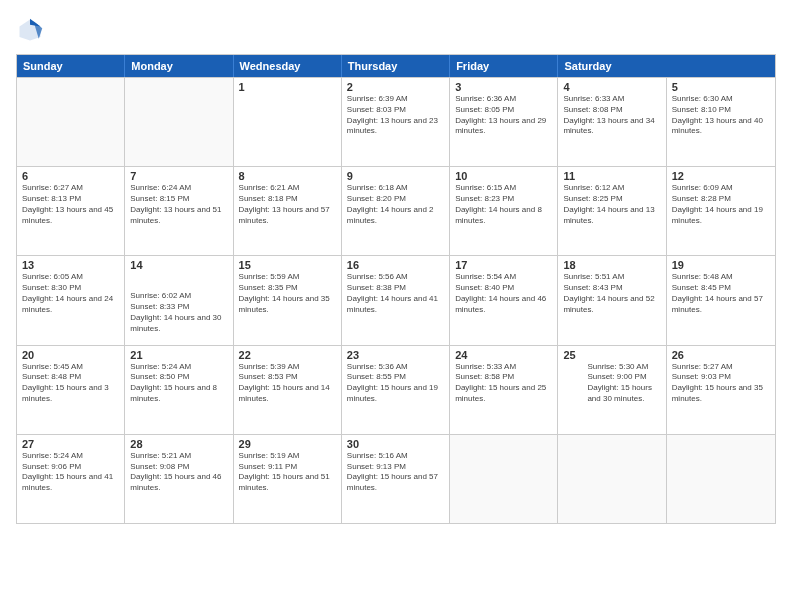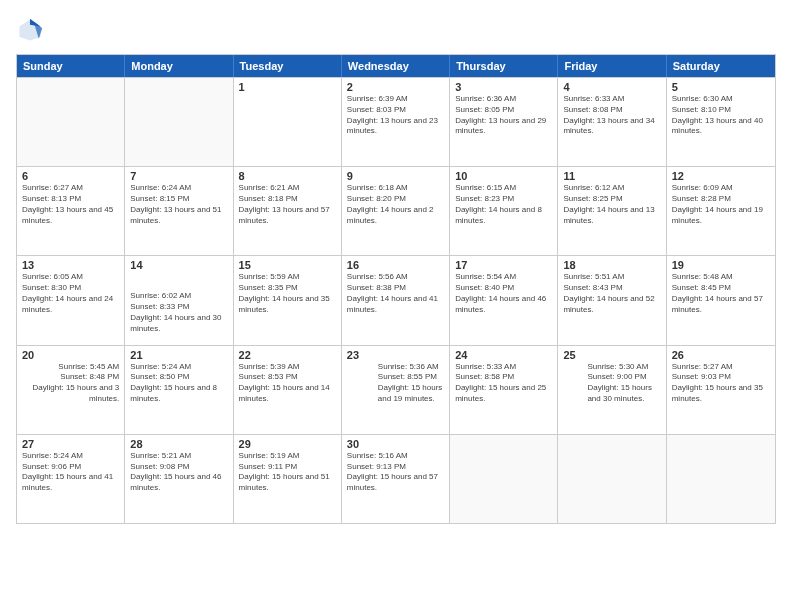--- a/index.html
+++ b/index.html
@@ -135,21 +135,20 @@
     <div class="title-block">
       <div class="main-title"></div>
       <div class="subtitle"></div>
     </div>
   </div>
 
   <div class="calendar">
     <div class="cal-header-row">
     <div class="cal-header-cell">Sunday</div>
         <div class="cal-header-cell">Monday</div>
-        <div class="cal-header-cell">Tuesday</div>
         <div class="cal-header-cell">Wednesday</div>
         <div class="cal-header-cell">Thursday</div>
         <div class="cal-header-cell">Friday</div>
         <div class="cal-header-cell">Saturday</div>
       </div>
     <div class="cal-body">
     <div class="cal-row">
           <div class="cal-cell empty"></div>
           <div class="cal-cell empty"></div>
           <div class="cal-cell">
@@ -264,39 +263,39 @@
           <div class="cal-cell">
             <span class="day-num">19</span>
             <div class="day-info" style="white-space: pre-line;">Sunrise: 5:48 AM
 Sunset: 8:45 PM
 Daylight: 14 hours and 57 minutes.</div>
           </div>
         </div>
         <div class="cal-row">
           <div class="cal-cell">
             <span class="day-num">20</span>
-            <div class="day-info" style="white-space: pre-line; text-align: right;">Sunrise: 5:45 AM
+            <div class="day-info" style="white-space: pre-line;">Sunrise: 5:45 AM
 Sunset: 8:48 PM
 Daylight: 15 hours and 3 minutes.</div>
           </div>
           <div class="cal-cell">
             <span class="day-num">21</span>
             <div class="day-info" style="white-space: pre-line;">Sunrise: 5:24 AM
 Sunset: 8:50 PM
 Daylight: 15 hours and 8 minutes.</div>
           </div>
           <div class="cal-cell">
             <span class="day-num">22</span>
             <div class="day-info" style="white-space: pre-line;">Sunrise: 5:39 AM
 Sunset: 8:53 PM
 Daylight: 15 hours and 14 minutes.</div>
           </div>
           <div class="cal-cell">
             <span class="day-num">23</span>
-            <div class="day-info" style="white-space: pre-line; margin-left: 31px;">Sunrise: 5:36 AM
+            <div class="day-info" style="white-space: pre-line;">Sunrise: 5:36 AM
 Sunset: 8:55 PM
 Daylight: 15 hours and 19 minutes.</div>
           </div>
           <div class="cal-cell">
             <span class="day-num">24</span>
             <div class="day-info" style="white-space: pre-line;">Sunrise: 5:33 AM
 Sunset: 8:58 PM
 Daylight: 15 hours and 25 minutes.</div>
           </div>
           <div class="cal-cell">

